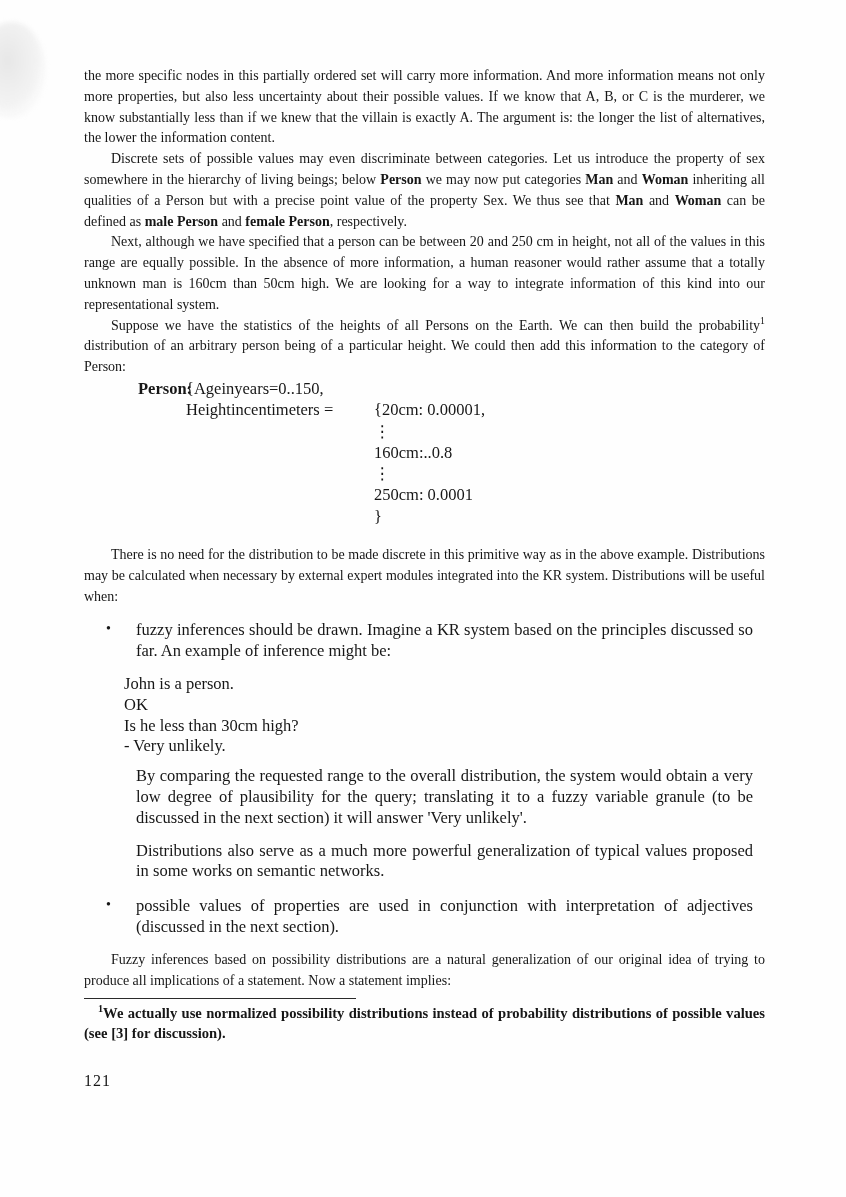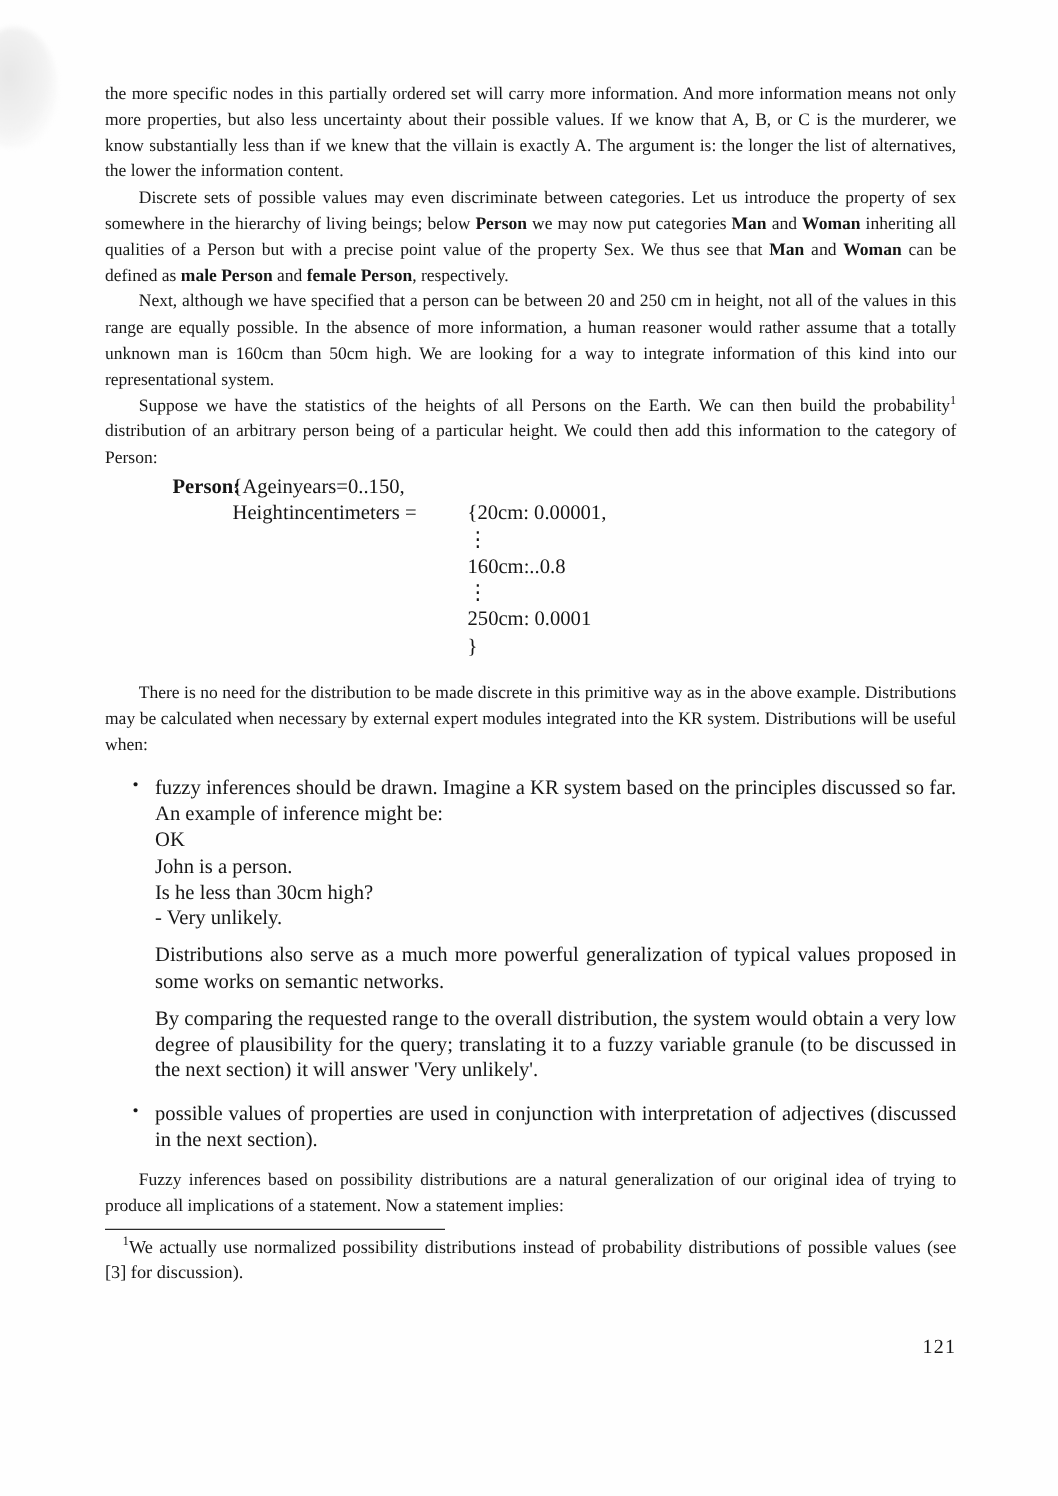--- a/index.html
+++ b/index.html
@@ -49,44 +49,45 @@
     margin: 13px 0 12px 0;
     padding: 0;
   }
   .blist li { position: relative; padding-left: 40px; }
   .blist li + li { margin-top: 14px; }
   .bullet {
     position: absolute; left: 22px; top: 1px;
     font-size: 14px;
   }
   .li-para {
-    margin: 0;
+    margin: 12px;
     font-size: 16.5px;
     line-height: 20.8px;
     text-align: justify;
   }
   .dialog div { font-size: 16.5px; line-height: 20.8px; }
   .gap { margin-top: 9px; }
   
   .footnote-rule {
     width: 272px;
     border: 0;
     border-top: 1.6px solid #2a2a2a;
     margin: 7px 0 5px 0;
   }
   .footnote {
     margin: 0;
     font-size: 14.6px;
     line-height: 19.6px;
     text-align: justify;
     text-indent: 14px;
+    font-weight: bold;
   }
   .pageno {
-    margin-top: 40px;
-    text-align: right;
+    margin-top: 28px;
+    text-align: left;
     font-size: 16px;
     letter-spacing: 1px;
   }
 </style>
 </head>
 <body>
 
 <div class="scan-smudge"></div>
 
 <div class="textcol">
@@ -138,27 +139,27 @@
   </div>
 
   <p class="para p5"><span>There is no need for the distribution to be made discrete in this primitive way as in the above example. Distributions may be calculated when necessary by external expert modules integrated into the KR system. Distributions will be useful when:</span></p>
 
   <ul class="blist">
     <li>
       <span class="bullet">•</span>
       <div class="li-body">
         <p class="li-para">fuzzy inferences should be drawn. Imagine a KR system based on the principles discussed so far. An example of inference might be:</p>
         <div class="dialog">
+          <div>John is a person.</div>
           <div>OK</div>
-          <div>John is a person.</div>
           <div>Is he less than 30cm high?</div>
           <div>- Very unlikely.</div>
         </div>
+        <p class="li-para gap">By comparing the requested range to the overall distribution, the system would obtain a very low degree of plausibility for the query; translating it to a fuzzy variable granule (to be discussed in the next section) it will answer 'Very unlikely'.</p>
         <p class="li-para gap">Distributions also serve as a much more powerful generalization of typical values proposed in some works on semantic networks.</p>
-        <p class="li-para gap">By comparing the requested range to the overall distribution, the system would obtain a very low degree of plausibility for the query; translating it to a fuzzy variable granule (to be discussed in the next section) it will answer 'Very unlikely'.</p>
       </div>
     </li>
     <li>
       <span class="bullet">•</span>
       <div class="li-body">
         <p class="li-para">possible values of properties are used in conjunction with interpretation of adjectives (discussed in the next section).</p>
       </div>
     </li>
   </ul>
 

